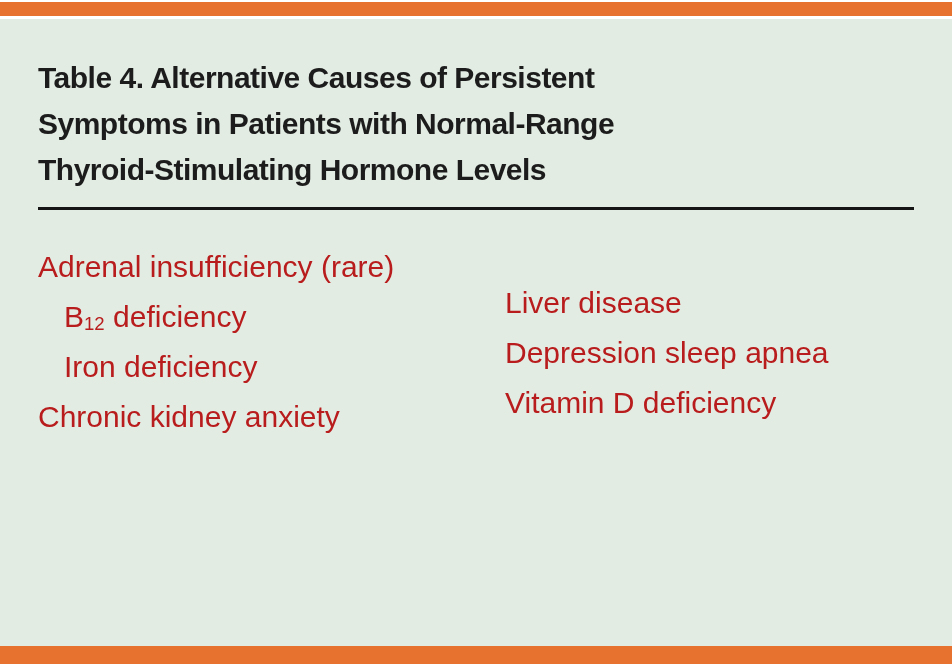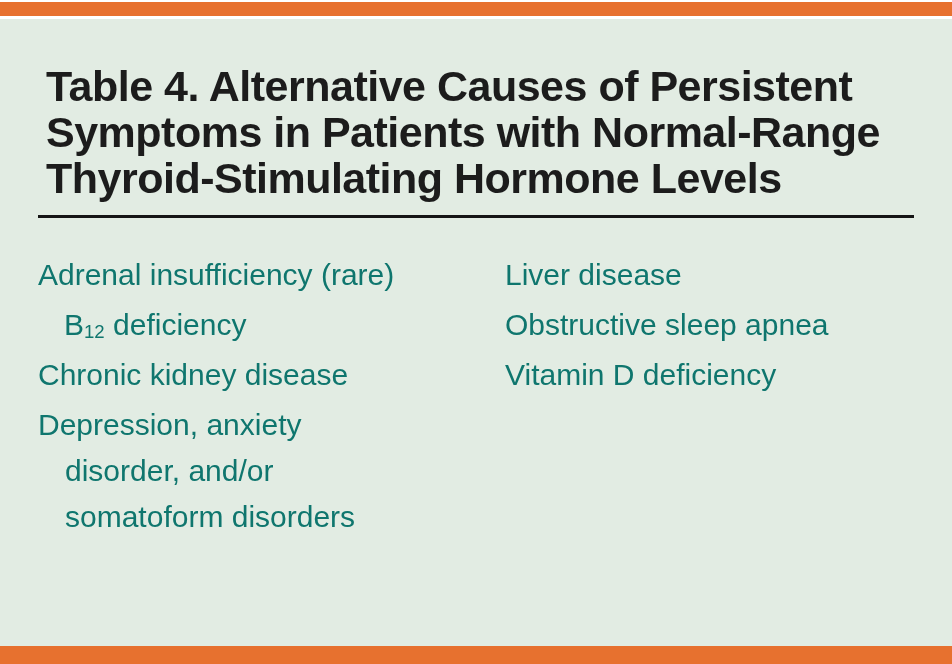--- a/index.html
+++ b/index.html
@@ -20,45 +20,45 @@
 
   .panel {
     flex: 1 1 auto;
     background: #e2ece3;
     padding: 36px 38px 0 38px;
     box-sizing: border-box;
     color: #232323;
   }
 
   .title {
-    font-size: 43px;
+    font-size: 30px;
     font-weight: bold;
     line-height: 46px;
     letter-spacing: -0.5px;
     color: #1c1c1c;
     white-space: pre-line;
-    margin: 8px;
+    margin: 0;
   }
 
   .rule {
     border: none;
     border-top: 3px solid #151515;
     margin: 14px 0 0 0;
   }
 
   .columns {
     display: flex;
     margin-top: 34px;
     font-size: 30px;
     line-height: 46px;
-    color: #0f766e;
+    color: #b91c1c;
   }
   .col { box-sizing: border-box; }
   .col-left  { width: 440px; margin-right: 27px; }
-  .col-right { width: 407px; }
+  .col-right { width: 407px; margin-top: 36px; }
 
   .item {
     white-space: pre-line;
     padding-left: 27px;
     text-indent: -27px;
     margin: 0 0 4px 0;
   }
   .item.level-1 { margin-left: 26px; }
 
   .item sub {
@@ -80,27 +80,25 @@
     <h1 class="title">Table 4. Alternative Causes of Persistent
 Symptoms in Patients with Normal-Range
 Thyroid-Stimulating Hormone Levels</h1>
 
     <hr class="rule">
 
     <div class="columns">
       <div class="col col-left">
           <div class="item level-0"><span>Adrenal insufficiency (rare)</span></div>
           <div class="item level-1"><span>B</span><sub>12</sub><span> deficiency</span></div>
-          <div class="item level-0"><span>Chronic kidney disease</span></div>
-          <div class="item level-0"><span>Depression, anxiety
-disorder, and/or
-somatoform disorders</span></div>
+          <div class="item level-1"><span>Iron deficiency</span></div>
+          <div class="item level-0"><span>Chronic kidney anxiety</span></div>
         </div>
       <div class="col col-right">
           <div class="item level-0"><span>Liver disease</span></div>
-          <div class="item level-0"><span>Obstructive sleep apnea</span></div>
+          <div class="item level-0"><span>Depression sleep apnea</span></div>
           <div class="item level-0"><span>Vitamin D deficiency</span></div>
         </div>
     </div>
   </div>
 
   <div class="bar bottom"></div>
 </div>
 
 </body></html>

